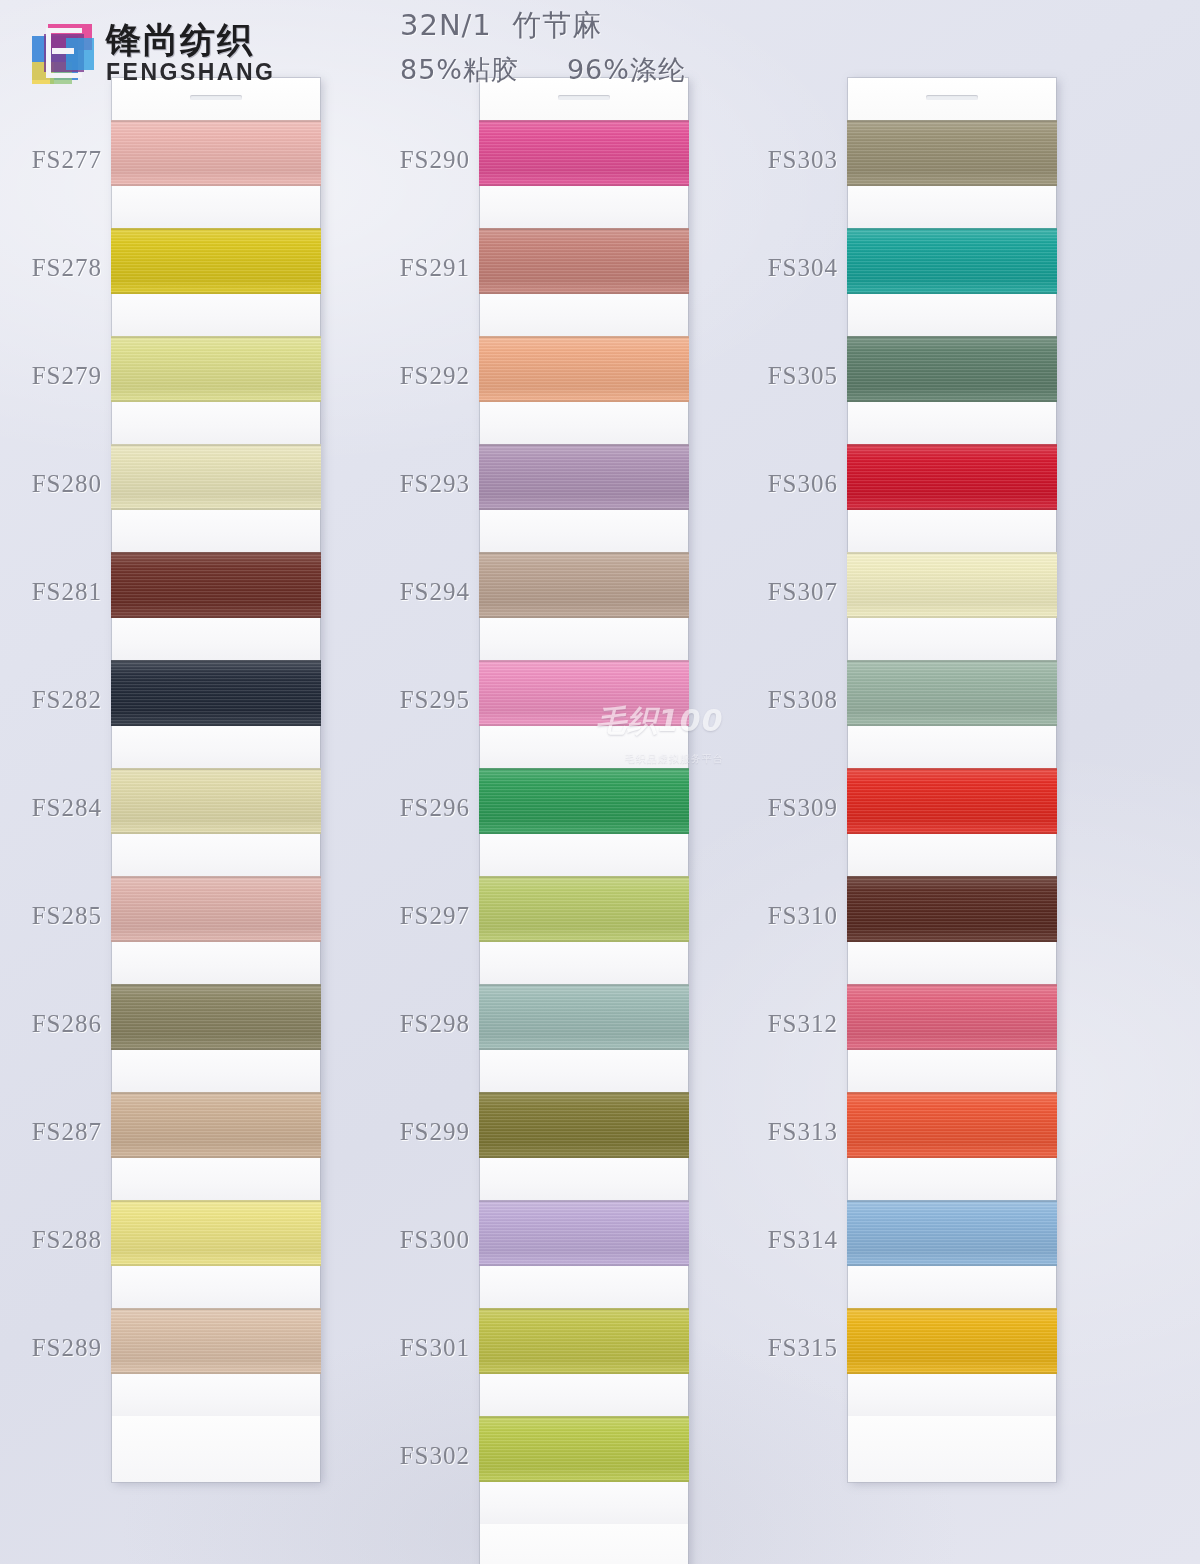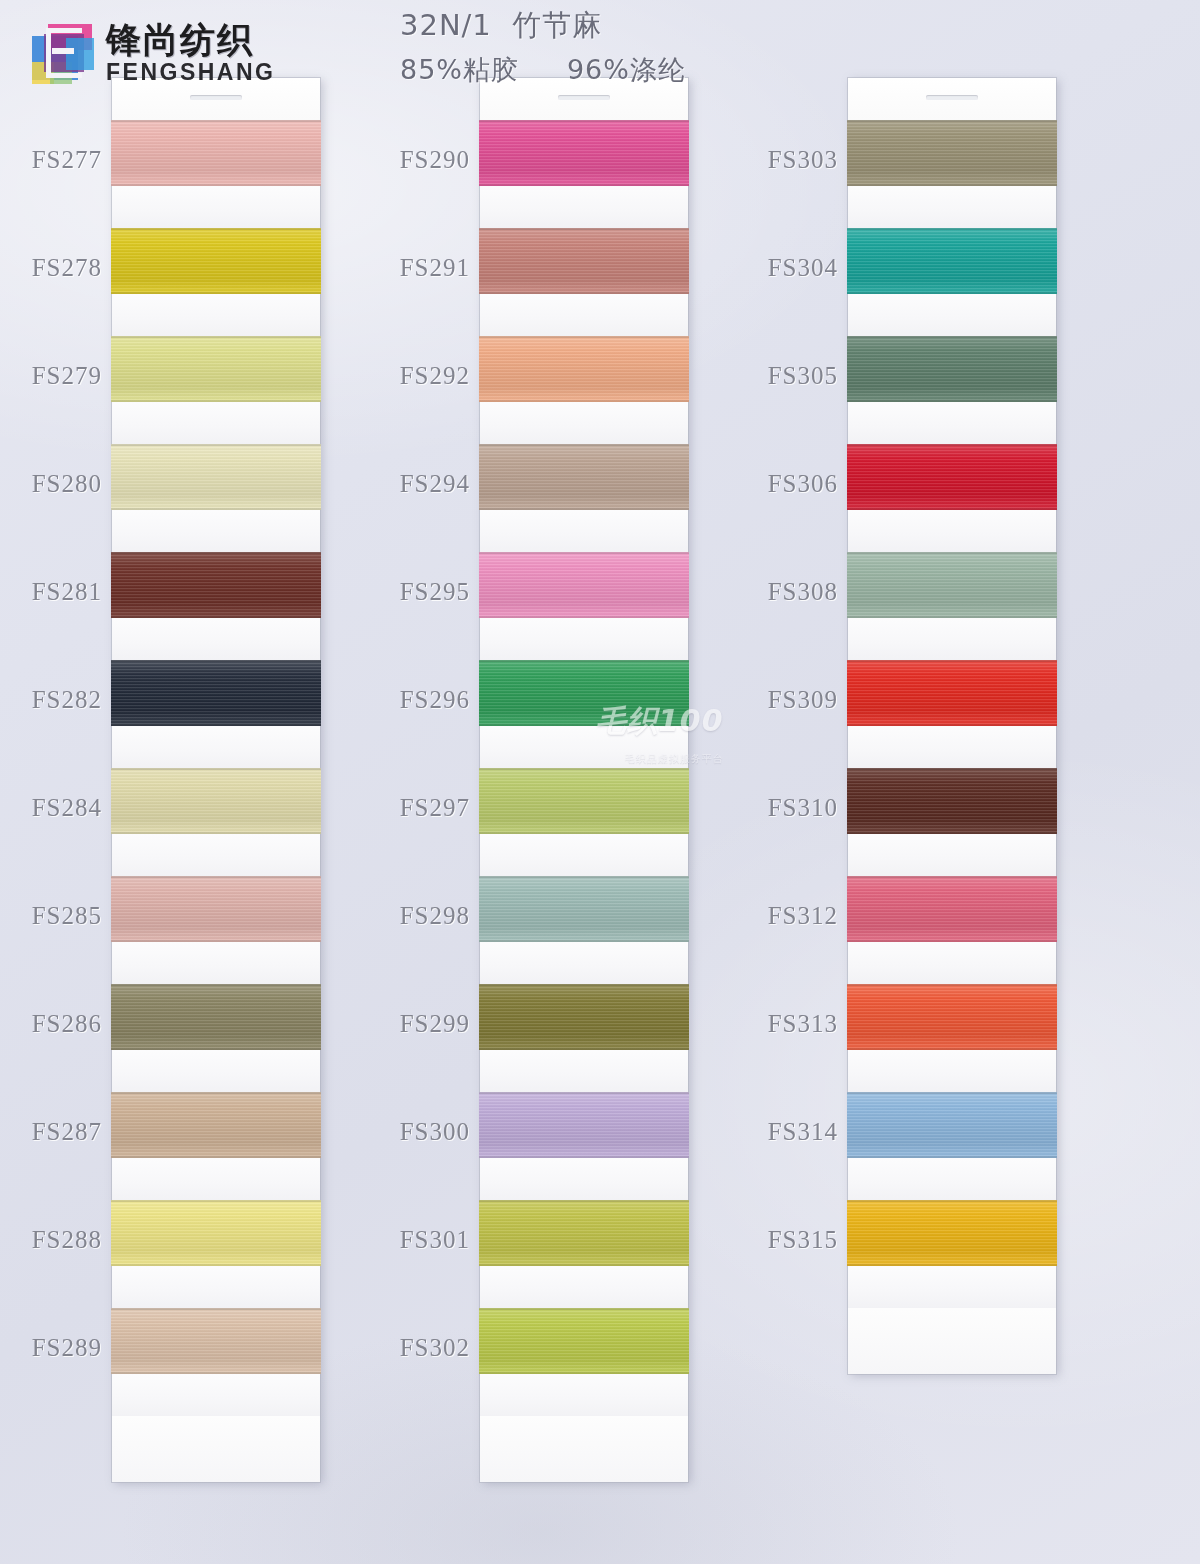--- a/index.html
+++ b/index.html
@@ -485,20 +485,31 @@
               <div class="threads"></div>
               <div class="sheen"></div>
               <div class="edge-top"></div>
               <div class="edge-bot"></div>
             </div>
             <div class="gap"></div>
             <div class="code">FS292</div>
           </div>
           <div class="swatch-row">
             <div class="yarn">
+              <div class="base" style="background: rgb(175, 147, 182);"></div>
+              <div class="threads"></div>
+              <div class="sheen"></div>
+              <div class="edge-top"></div>
+              <div class="edge-bot"></div>
+            </div>
+            <div class="gap"></div>
+            <div class="code">FS293</div>
+          </div>
+          <div class="swatch-row">
+            <div class="yarn">
               <div class="base" style="background: rgb(189, 164, 147);"></div>
               <div class="threads"></div>
               <div class="sheen"></div>
               <div class="edge-top"></div>
               <div class="edge-bot"></div>
             </div>
             <div class="gap"></div>
             <div class="code">FS294</div>
           </div>
           <div class="swatch-row">
@@ -639,20 +650,31 @@
               <div class="threads"></div>
               <div class="sheen"></div>
               <div class="edge-top"></div>
               <div class="edge-bot"></div>
             </div>
             <div class="gap"></div>
             <div class="code">FS306</div>
           </div>
           <div class="swatch-row">
             <div class="yarn">
+              <div class="base" style="background: rgb(242, 238, 193);"></div>
+              <div class="threads"></div>
+              <div class="sheen"></div>
+              <div class="edge-top"></div>
+              <div class="edge-bot"></div>
+            </div>
+            <div class="gap"></div>
+            <div class="code">FS307</div>
+          </div>
+          <div class="swatch-row">
+            <div class="yarn">
               <div class="base" style="background: rgb(154, 181, 164);"></div>
               <div class="threads"></div>
               <div class="sheen"></div>
               <div class="edge-top"></div>
               <div class="edge-bot"></div>
             </div>
             <div class="gap"></div>
             <div class="code">FS308</div>
           </div>
           <div class="swatch-row">

